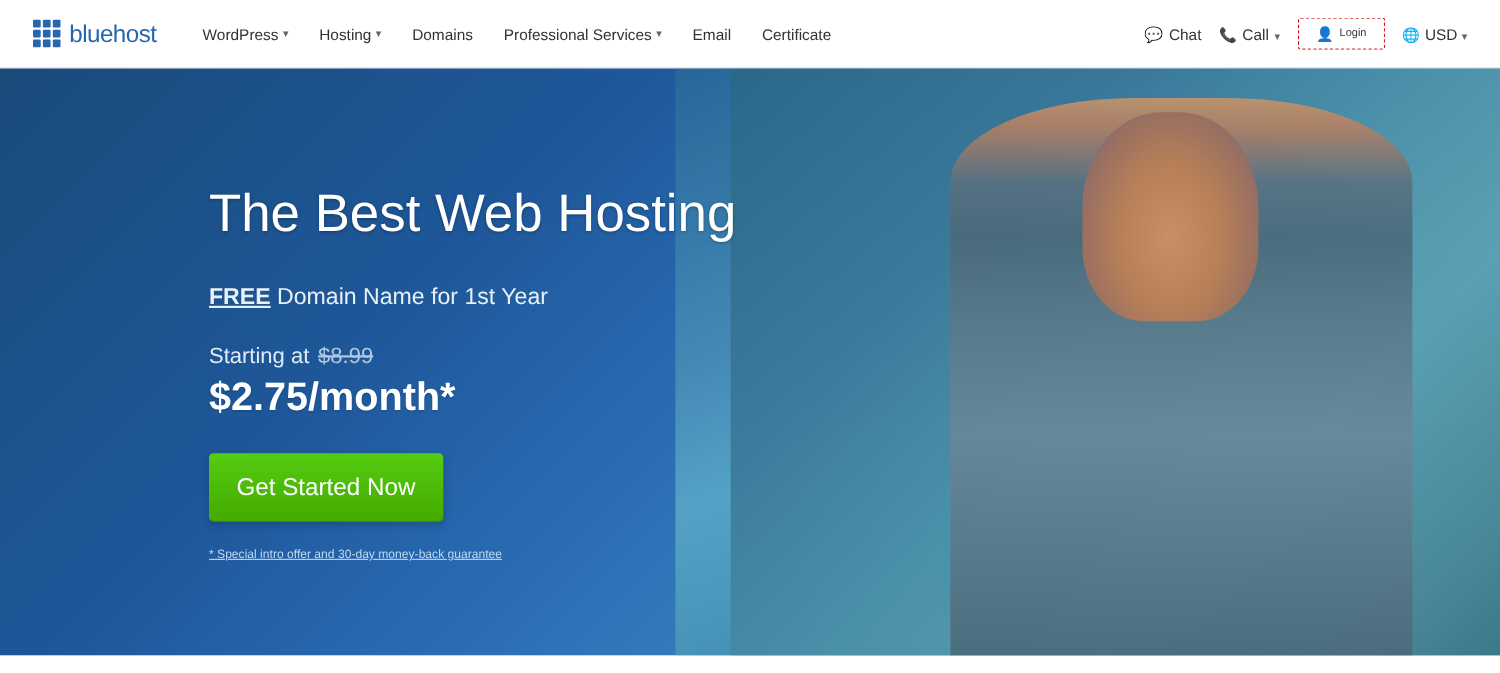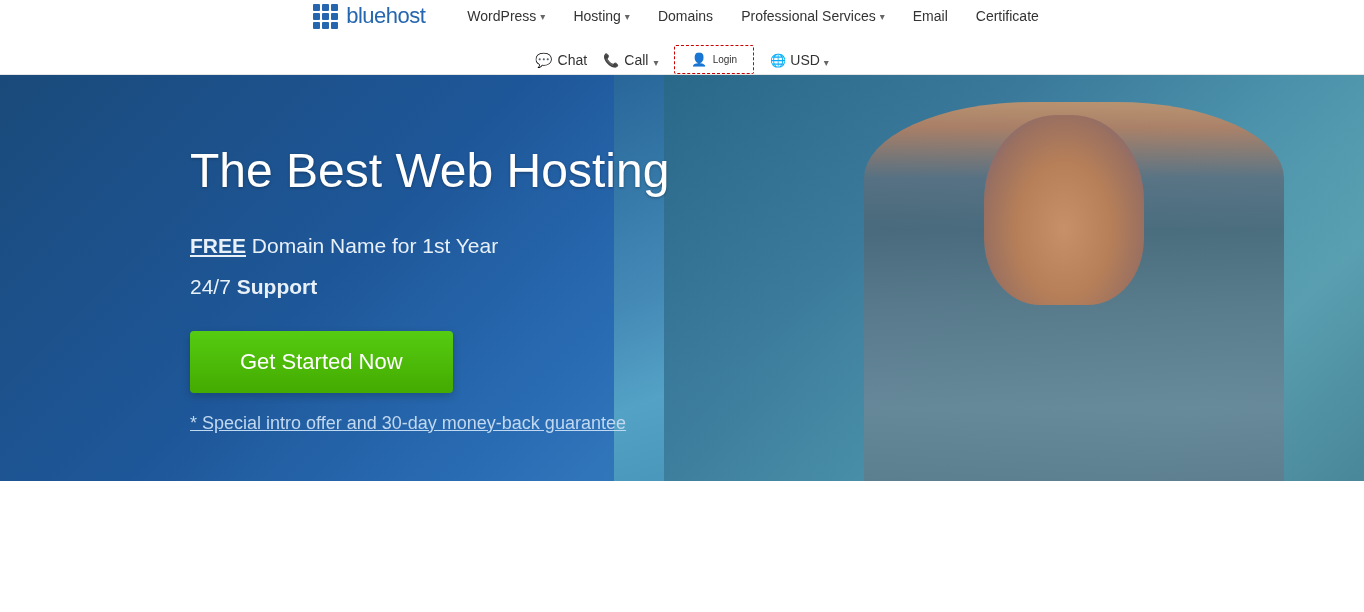--- a/index.html
+++ b/index.html
@@ -2,28 +2,27 @@
 <html><head>
   <meta charset="utf-8">
   <style>
     * { margin: 0; padding: 0; box-sizing: border-box; }
     body { font-family: -apple-system, BlinkMacSystemFont, 'Segoe UI', Arial, sans-serif; width: 1364px; overflow-x: hidden; }
 
     
     .header {
       background: #fff;
       border-bottom: 1px solid #e5e5e5;
-      height: 75px;
+      height: 62px;
       display: flex;
       align-items: center;
       justify-content: space-between;
       padding: 0 30px;
       position: relative;
       z-index: 10;
-      flex-direction: column;
     }
     .header-left {
       display: flex;
       align-items: center;
       gap: 30px;
     }
     .logo-area {
       display: flex;
       align-items: center;
       gap: 8px;
@@ -92,21 +91,21 @@
       align-items: flex-end;
       gap: 4px;
       font-size: 14px;
       color: #333;
       cursor: pointer;
     }
 
     
     .hero {
       width: 1364px;
-      height: 406px;
+      height: 534px;
       background: linear-gradient(135deg, #1a4a7a 0%, #1e5799 30%, #2a6db5 50%, #3a7fbf 65%, #5090c0 75%, #6aa8c8 85%, #7db8c8 95%);
       position: relative;
       overflow: hidden;
       display: flex;
       align-items: center;
     }
 
     
     .hero-bg {
       position: absolute;
@@ -173,32 +172,32 @@
       color: #fff;
       text-shadow: 0 1px 2px rgba(0,0,0,0.2);
     }
 
     .cta-button {
       background: #44bb00;
       background: linear-gradient(180deg, #55cc11 0%, #44aa00 100%);
       color: #fff;
       font-size: 22px;
       font-weight: 500;
-      padding: 18px 50px;
+      padding: 18px 25px;
       border: none;
       border-radius: 4px;
       cursor: pointer;
       display: inline-block;
       margin-bottom: 20px;
       box-shadow: 0 3px 8px rgba(0,0,0,0.2);
       transition: background 0.2s;
     }
 
     .disclaimer {
-      font-size: 18px;
+      font-size: 11px;
       color: #c0d8f0;
       text-decoration: underline;
       cursor: pointer;
     }
 
     
     .icon-chat::before { content: '💬'; font-size: 14px; }
     .icon-call::before { content: '📞'; font-size: 13px; }
     .icon-user::before { content: '👤'; font-size: 13px; }
     .icon-globe::before { content: '🌐'; font-size: 13px; }
@@ -286,26 +285,29 @@
   </div>
 
   <div class="hero-content">
     <h1 class="hero-title">The Best Web Hosting</h1>
 
     <ul class="hero-features">
       <li>
         <span class="feature-free-underline">FREE</span>
         <span> Domain Name for 1st Year</span>
       </li>
-      <li>
-        <span>24/7 </span>
-        <span class="feature-bold">Support</span>
-      </li>
     </ul>
 
+    <div class="pricing">
+      <div class="pricing-starting">
+        <span>Starting at</span>
+        <span class="price-original">$8.99</span>
+      </div>
+      <div class="pricing-main">$2.75/month*</div>
+    </div>
 
     <button class="cta-button">Get Started Now</button>
 
     <div>
       <a class="disclaimer">* Special intro offer and 30-day money-back guarantee</a>
     </div>
   </div>
 </section>
 
 </body></html>

